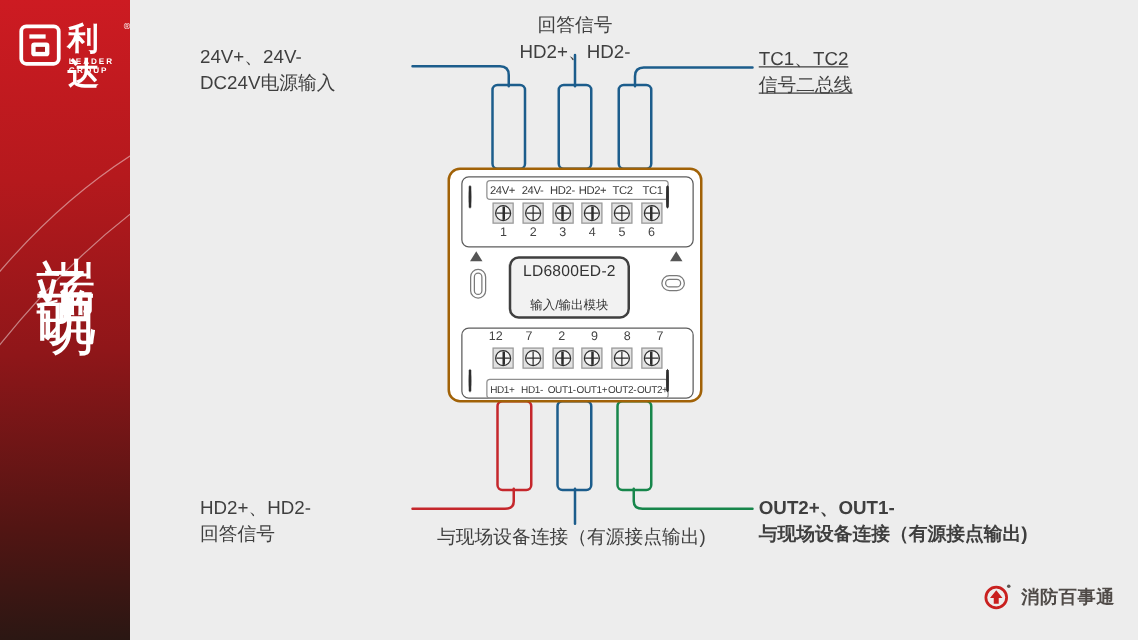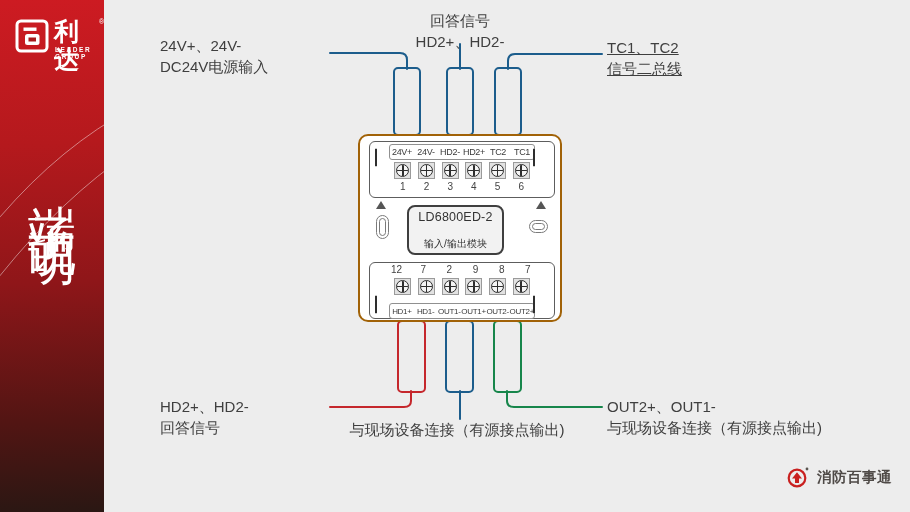--- a/index.html
+++ b/index.html
@@ -219,21 +219,21 @@
     <div>TC1、TC2</div>
     <div>信号二总线</div>
   </div>
   <div class="ann r" style="left:160px;top:396px;width:170px;">
     <div>HD2+、HD2-</div>
     <div>回答信号</div>
   </div>
   <div class="ann c" style="left:332px;top:419px;width:250px;">
     <div>与现场设备连接（有源接点输出)</div>
   </div>
-  <div class="ann" style="left:607px;top:396px;width:280px;">
+  <div class="ann" style="left:607px;top:396px;width:280px;font-weight:bold;">
     <div>OUT2+、OUT1-</div>
     <div>与现场设备连接（有源接点输出)</div>
   </div>
 
   <div class="sidebar">
     <svg class="deco" width="104" height="512" viewBox="0 0 104 512">
       <path d="M-15,235 Q45,160 115,118" fill="none" stroke="#ffffff" stroke-opacity="0.45" stroke-width="1"></path>
       <path d="M-15,295 Q45,215 115,163" fill="none" stroke="#ffffff" stroke-opacity="0.45" stroke-width="1"></path>
     </svg>
     <div class="logo">

